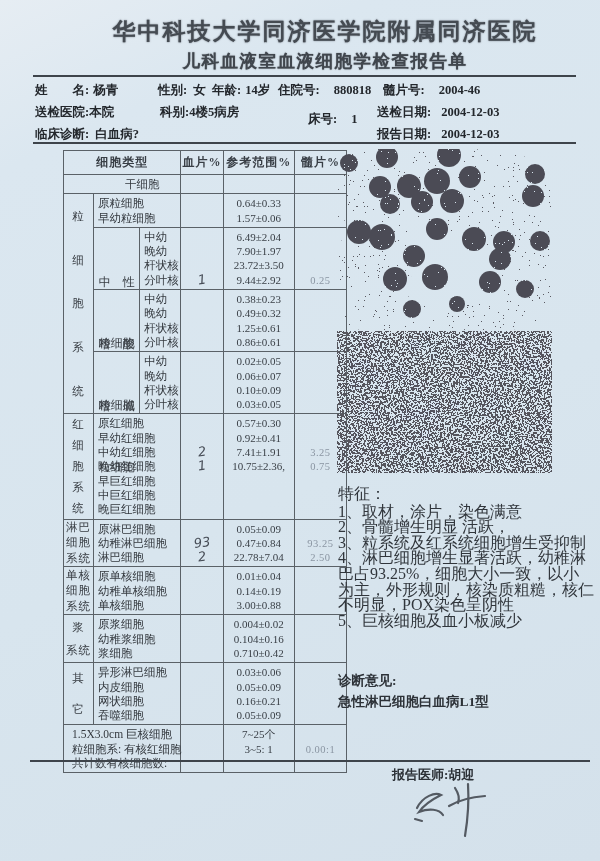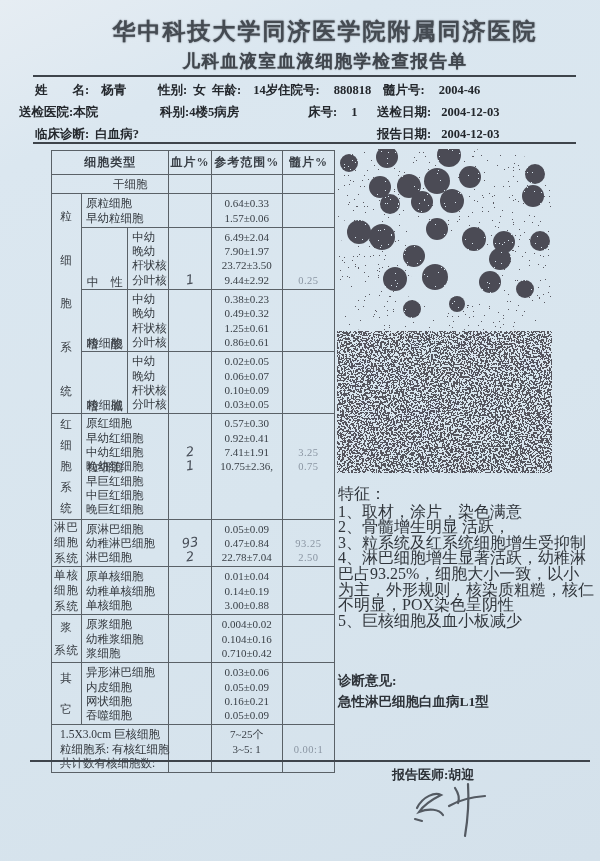--- a/index.html
+++ b/index.html
@@ -8,22 +8,22 @@
         font-family:"Liberation Serif","DejaVu Serif",serif;color:#2c3136;}
   .title1{position:absolute;top:16px;left:60px;right:10px;text-align:center;font-size:23px;
           font-weight:bold;letter-spacing:2px;color:#454b52;text-shadow:0 0 1.6px rgba(72,78,86,.9);}
   .title2{position:absolute;top:49px;left:60px;right:10px;text-align:center;font-size:17.5px;
           font-weight:bold;letter-spacing:1.5px;color:#40464d;text-shadow:0 0 1.2px rgba(72,78,86,.85);}
   .rule{position:absolute;background:#3e444b;}
   .rule-top{top:75px;left:33px;width:543px;height:1.5px;}
   .rule-mid{top:142px;left:33px;width:543px;height:2px;}
   .rule-bot{top:760px;left:30px;width:560px;height:2.2px;}
   .info-seg{position:absolute;white-space:nowrap;font-size:12.5px;font-weight:bold;color:#23272c;}
-  .iv{margin-left:12px;} .iv6{margin-left:6px;} .iv10{margin-left:10px;} .iv14{margin-left:14px;}
-  .celltable{position:absolute;left:51px;top:150px;width:284px;border-collapse:collapse;
+  .iv{margin-left:4px;} .iv6{margin-left:6px;} .iv10{margin-left:10px;} .iv14{margin-left:14px;}
+  .celltable{position:absolute;left:63px;top:150px;width:284px;border-collapse:collapse;
              table-layout:fixed;font-size:11.5px;color:#33383e;border:1.5px solid #4c5257;}
   .celltable td,.celltable th{border:1px solid #5a6167;padding:2px 0;vertical-align:middle;position:relative;}
   .celltable th{height:19px;font-size:12px;font-weight:bold;color:#383e45;text-align:center;letter-spacing:1px;}
   .ln{height:14.3px;line-height:14.3px;white-space:nowrap;}
   .name-ln{padding-left:4px;text-align:left;}
   .val-ln{text-align:center;font-size:11px;color:#3a4047;}
   .syscell .sysin,.subcell .subin{position:absolute;inset:0;display:flex;flex-direction:column;
       justify-content:space-around;align-items:center;height:100%;}
   .sysline{line-height:13px;font-size:11.5px;letter-spacing:1px;color:#363b41;}
   .subline{line-height:13px;font-size:12px;color:#363b41;margin-top:48px;}
@@ -56,27 +56,27 @@
   <div class="info-seg" style="left:212px;top:82px">
     <span>年龄:</span><span class="iv">14岁</span>
   </div>
   <div class="info-seg" style="left:278px;top:82px">
     <span>住院号:</span><span class="iv14">880818</span>
   </div>
   <div class="info-seg" style="left:383px;top:82px">
     <span>髓片号:</span><span class="iv14">2004-46</span>
   </div>
 
-  <div class="info-seg" style="left:19px;top:104px">
+  <div class="info-seg" style="left:35px;top:104px">
     <span>送检医院:</span><span>本院</span>
   </div>
   <div class="info-seg" style="left:160px;top:104px">
     <span>科别:</span><span>4楼5病房</span>
   </div>
-  <div class="info-seg" style="left:308px;top:104px">
+  <div class="info-seg" style="left:308px;top:111px">
     <span>床号:</span><span class="iv14">1</span>
   </div>
   <div class="info-seg" style="left:377px;top:104px">
     <span>送检日期:</span><span class="iv10">2004-12-03</span>
   </div>
 
   <div class="info-seg" style="left:35px;top:126px">
     <span>临床诊断:</span><span class="iv6">白血病?</span>
   </div>
   <div class="info-seg" style="left:377px;top:126px">

